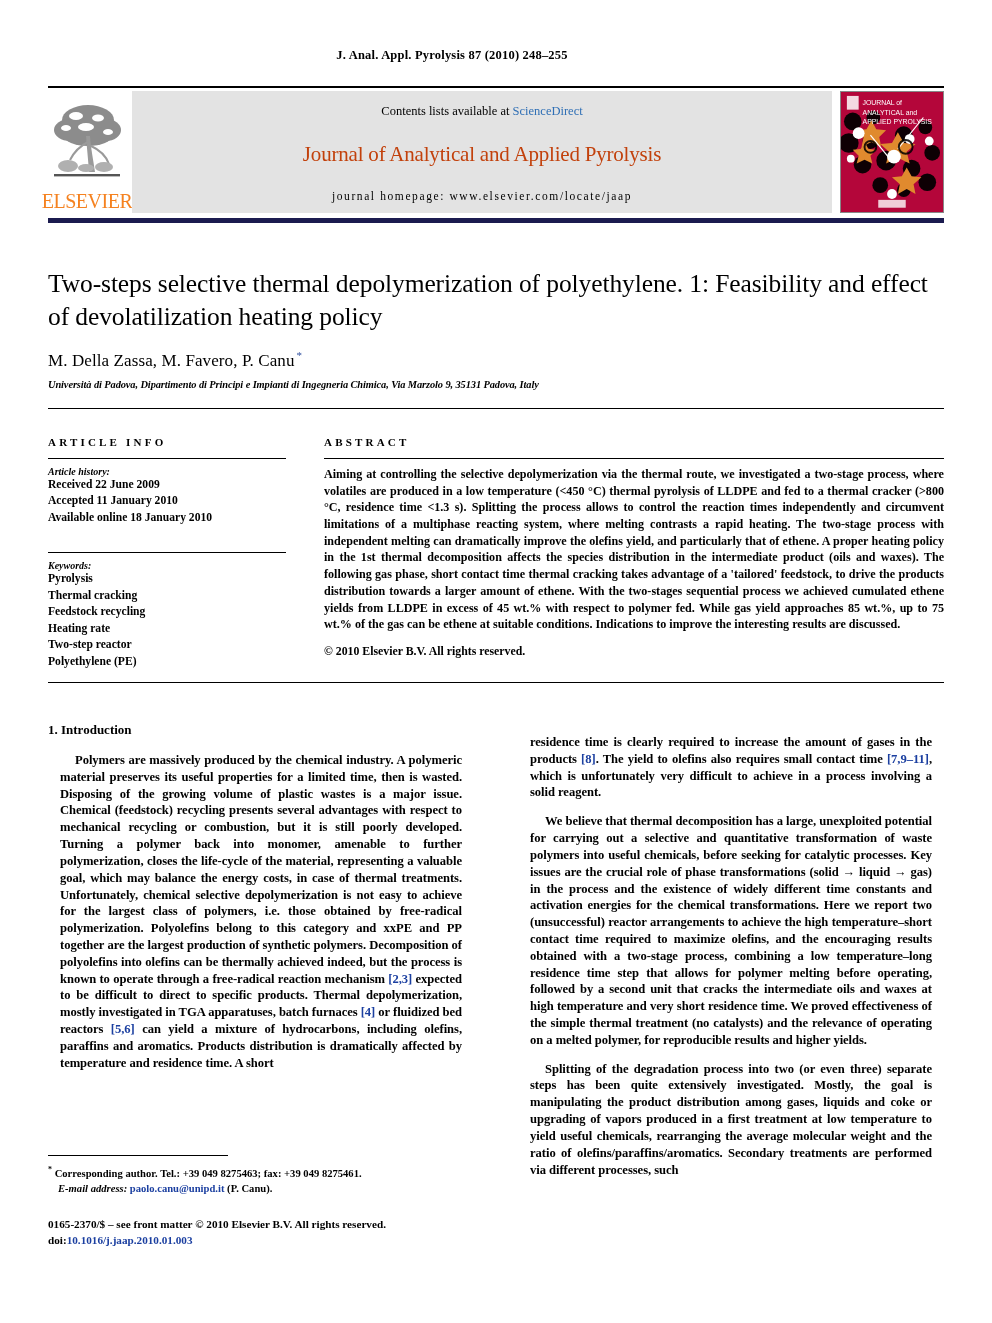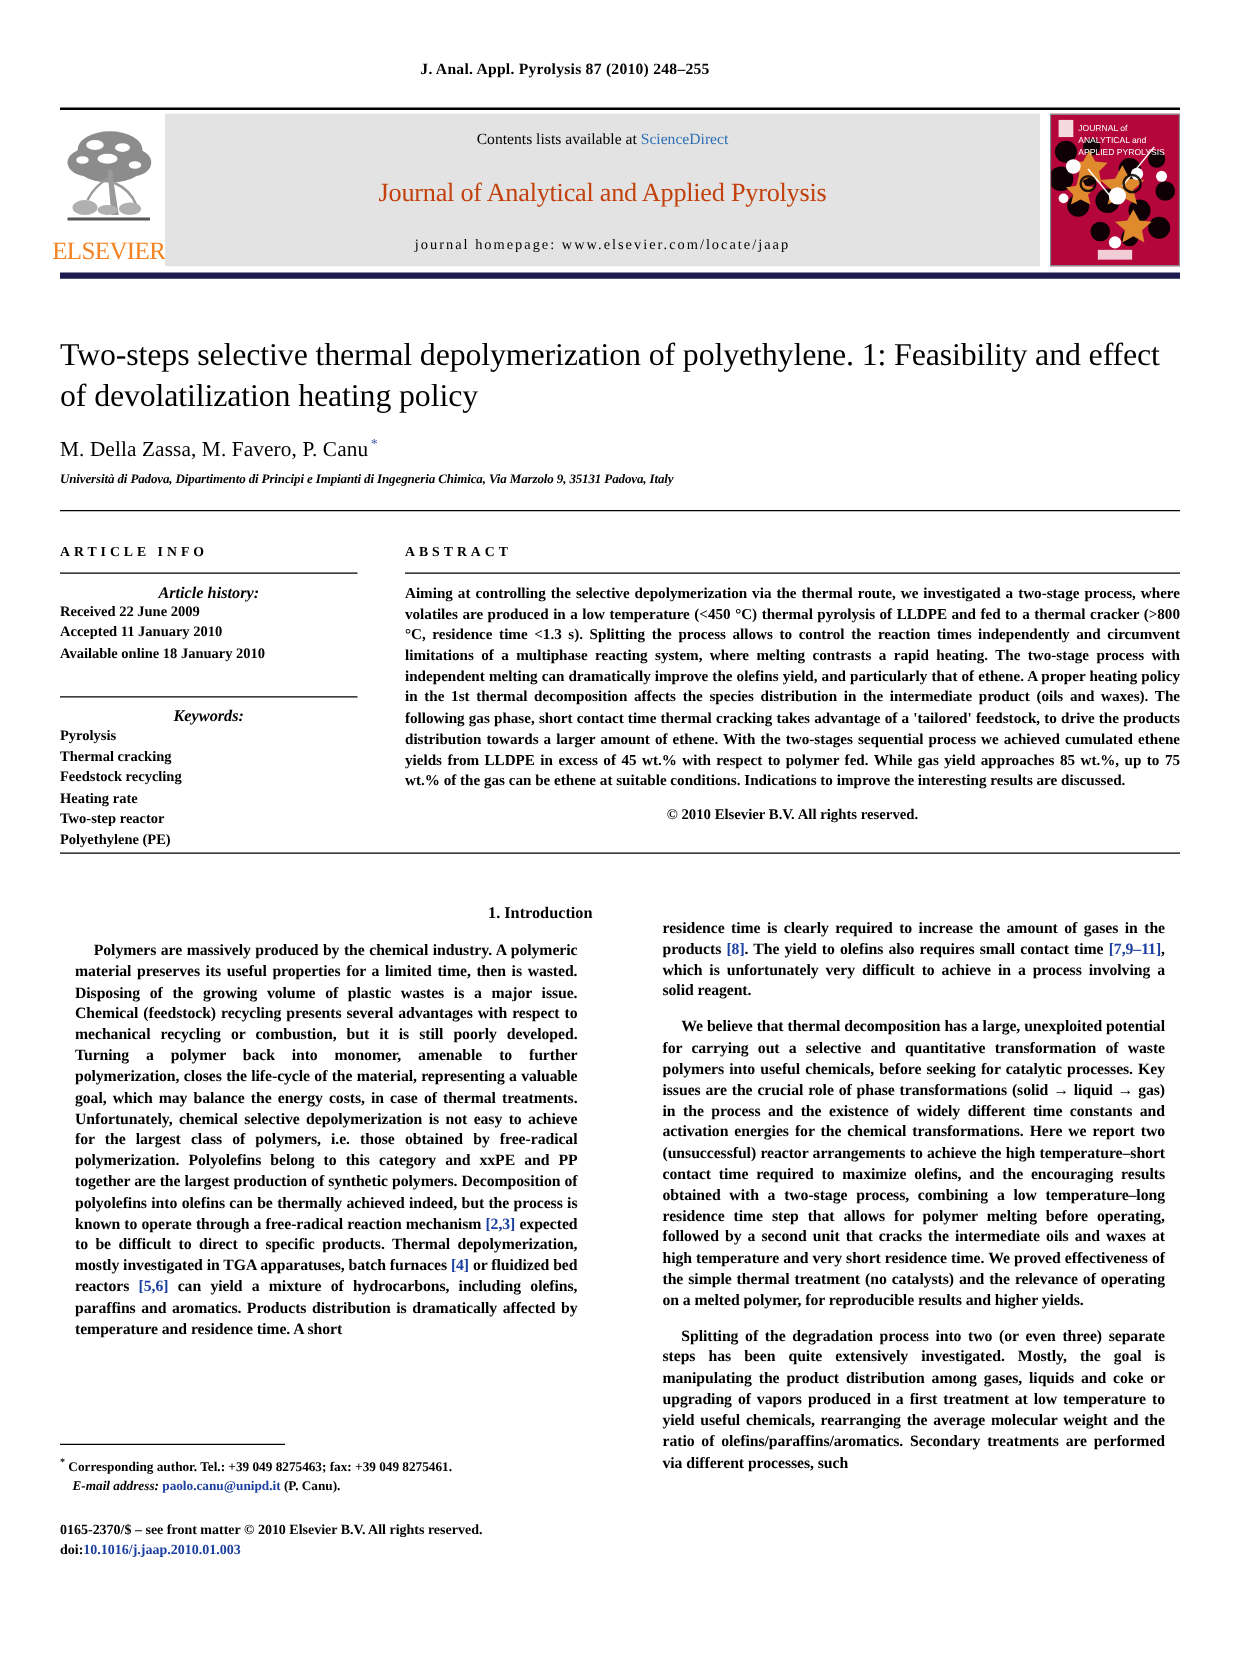--- a/index.html
+++ b/index.html
@@ -171,43 +171,42 @@
   .sec-label {
     font-size: 11px;
     font-weight: bold;
     letter-spacing: 3.2px;
   }
   .hr-thin {
     border-top: 1.1px solid #000;
     margin: 10px 0 7px 0;
   }
   .hist-head, .kw-head {
-    font-size: 13px;
+    font-size: 10px;
     font-style: italic;
     font-weight: bold;
-    text-align: center;
   }
   .hist-line, .kw-line {
     font-size: 11.6px;
     line-height: 1.42;
     font-weight: bold;
   }
   .kw-block { margin-top: 26px; }
 
   .abstract-text {
     font-size: 12.1px;
     line-height: 1.38;
     text-align: justify;
     font-weight: bold;
     margin-top: 1px;
   }
   .copyright {
     font-size: 11.8px;
     font-weight: bold;
-    text-align: center;
+    text-align: left;
     margin-top: 11px;
   }
 
   .info-rule-bottom {
     position: absolute;
     left: 48px;
     top: 682px;
     width: 896px;
     border-top: 1.2px solid #000;
   }
@@ -222,21 +221,20 @@
     column-gap: 44px;
   }
   .bcol {
     width: 426px;
     flex: 0 0 426px;
   }
   h2.sec-title {
     font-size: 13px;
     font-weight: bold;
     margin: 0 0 14px 0;
-    text-align: right;
   }
   p.body-p {
     font-size: 12.6px;
     line-height: 1.335;
     text-align: justify;
     margin: 12px;
     text-indent: 15px;
     font-weight: bold;
     letter-spacing: -0.05px;
   }

